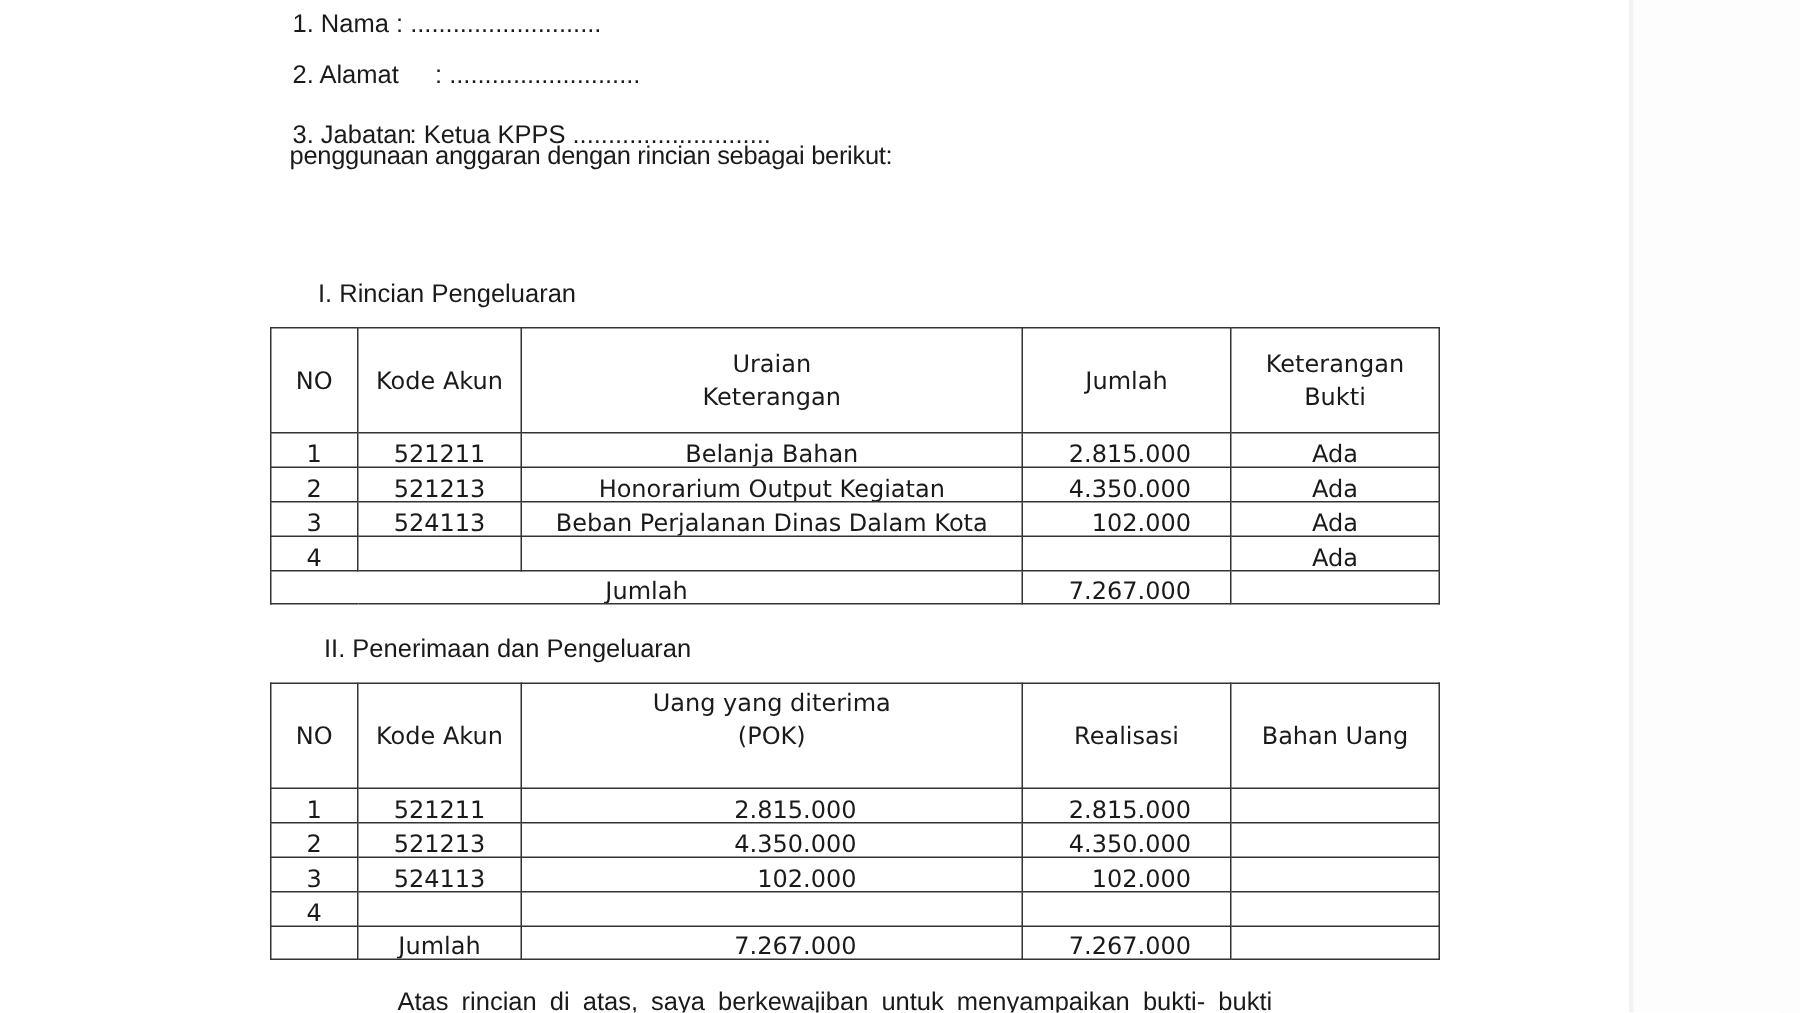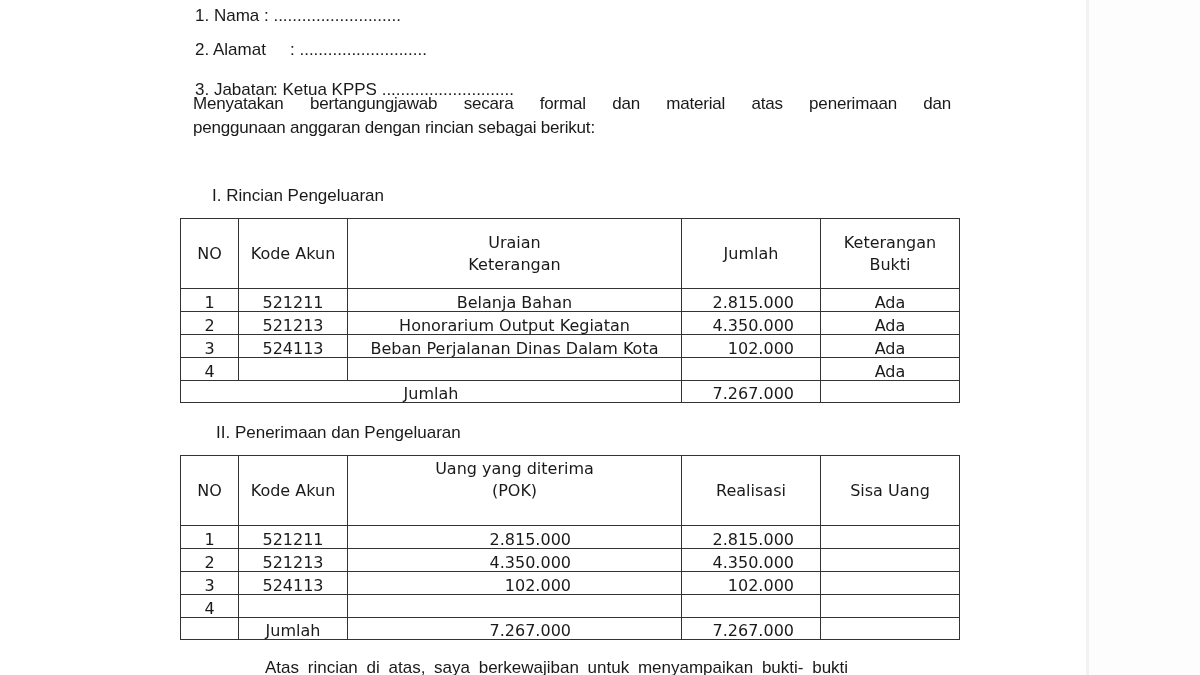--- a/index.html
+++ b/index.html
@@ -80,21 +80,20 @@
 
 <div class="line identity-alamat">
   <span class="lbl lbl-alamat">2. Alamat</span><span>: ...........................</span>
 </div>
 
 <div class="line identity-jabatan">
   <span class="lbl lbl-jabatan">3. Jabatan</span><span>: Ketua KPPS ............................</span>
 </div>
 
 <div class="para">
-  <span class="l1">Menyatakan bertangungjawab secara formal dan material atas penerimaan dan</span>
   <span>penggunaan anggaran dengan rincian sebagai berikut:</span>
 </div>
 
 <div class="section-title s1">I. Rincian Pengeluaran</div>
 
 <table id="t1" class="doc">
   <colgroup>
     <col style="width:58px">
       <col style="width:109px">
       <col style="width:334px">
@@ -154,21 +153,21 @@
       <col style="width:334px">
       <col style="width:139px">
       <col style="width:139px">
   </colgroup>
   <tbody>
       <tr class="hdr">
     <th class="c">NO</th>
     <th class="c">Kode Akun</th>
     <th class="c" style="vertical-align:top;padding-top:2px"><span>Uang yang diterima</span><br><span>(POK)</span></th>
     <th class="c">Realisasi</th>
-    <th class="c">Sisa Uang</th>
+    <th class="c">Bahan Uang</th>
   </tr>
   <tr class="row">
     <td class="c u">1</td>
     <td class="c u">521211</td>
     <td class="r u" style="padding-right:110px !important">2.815.000</td>
     <td class="r u">2.815.000</td>
     <td class="c u"></td>
   </tr>
   <tr class="row">
     <td class="c u">2</td>

